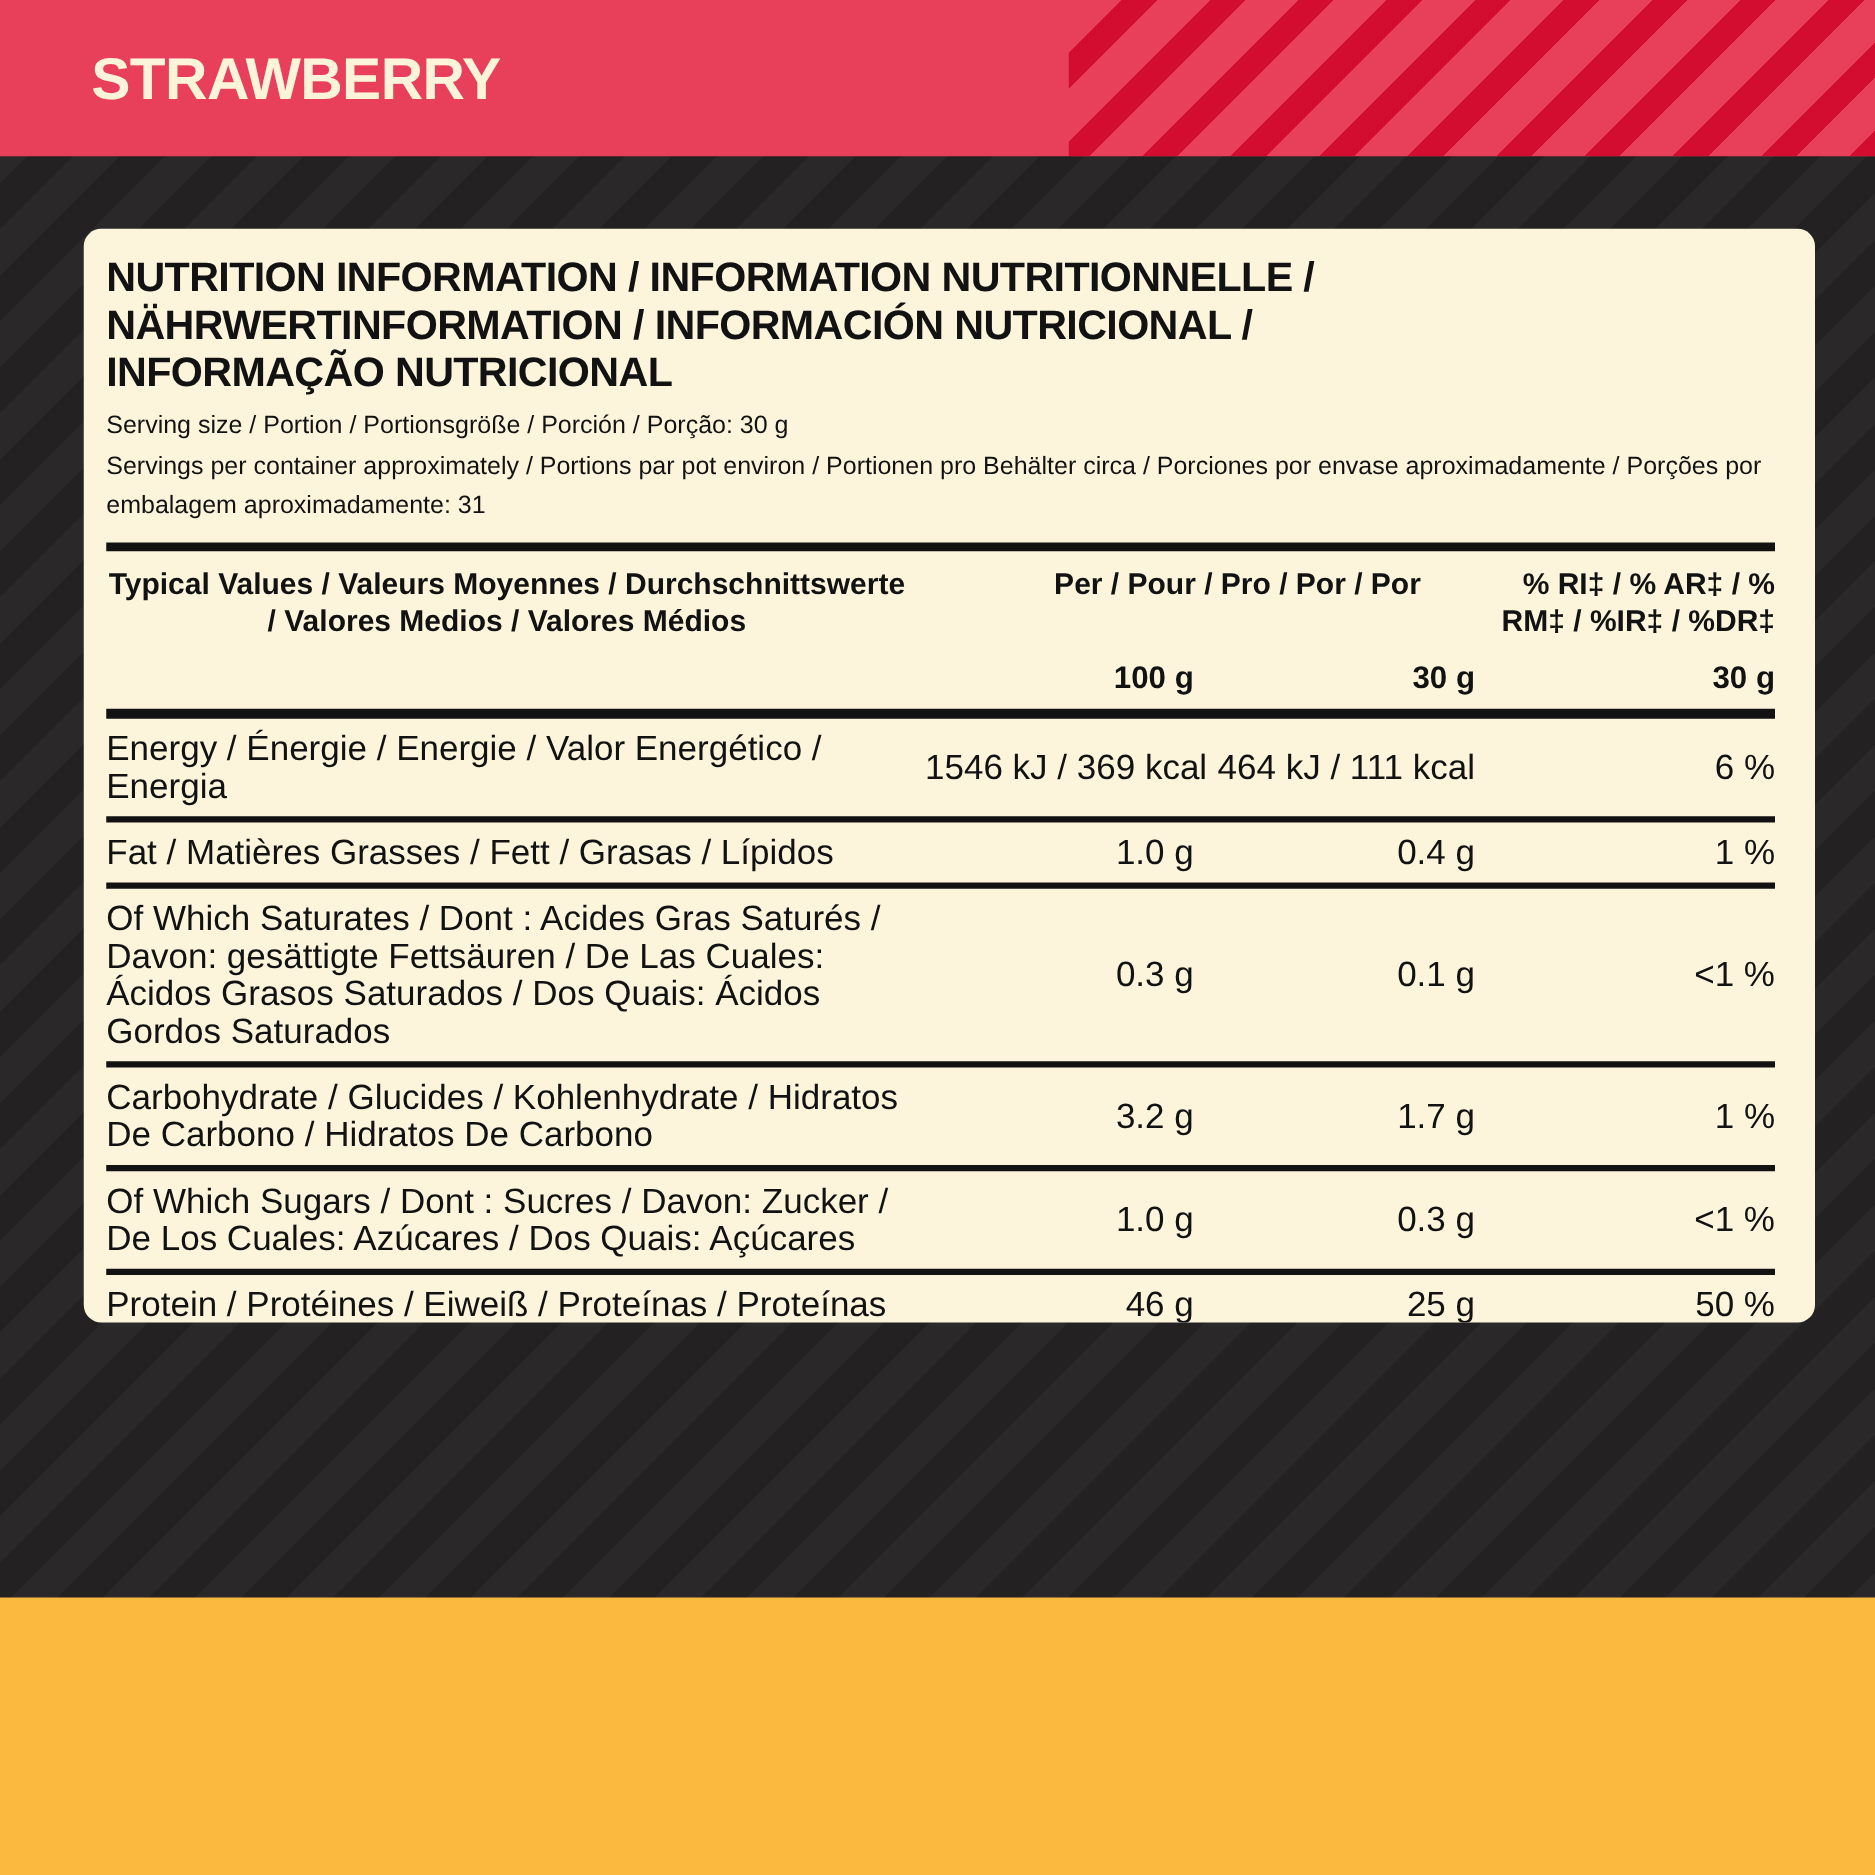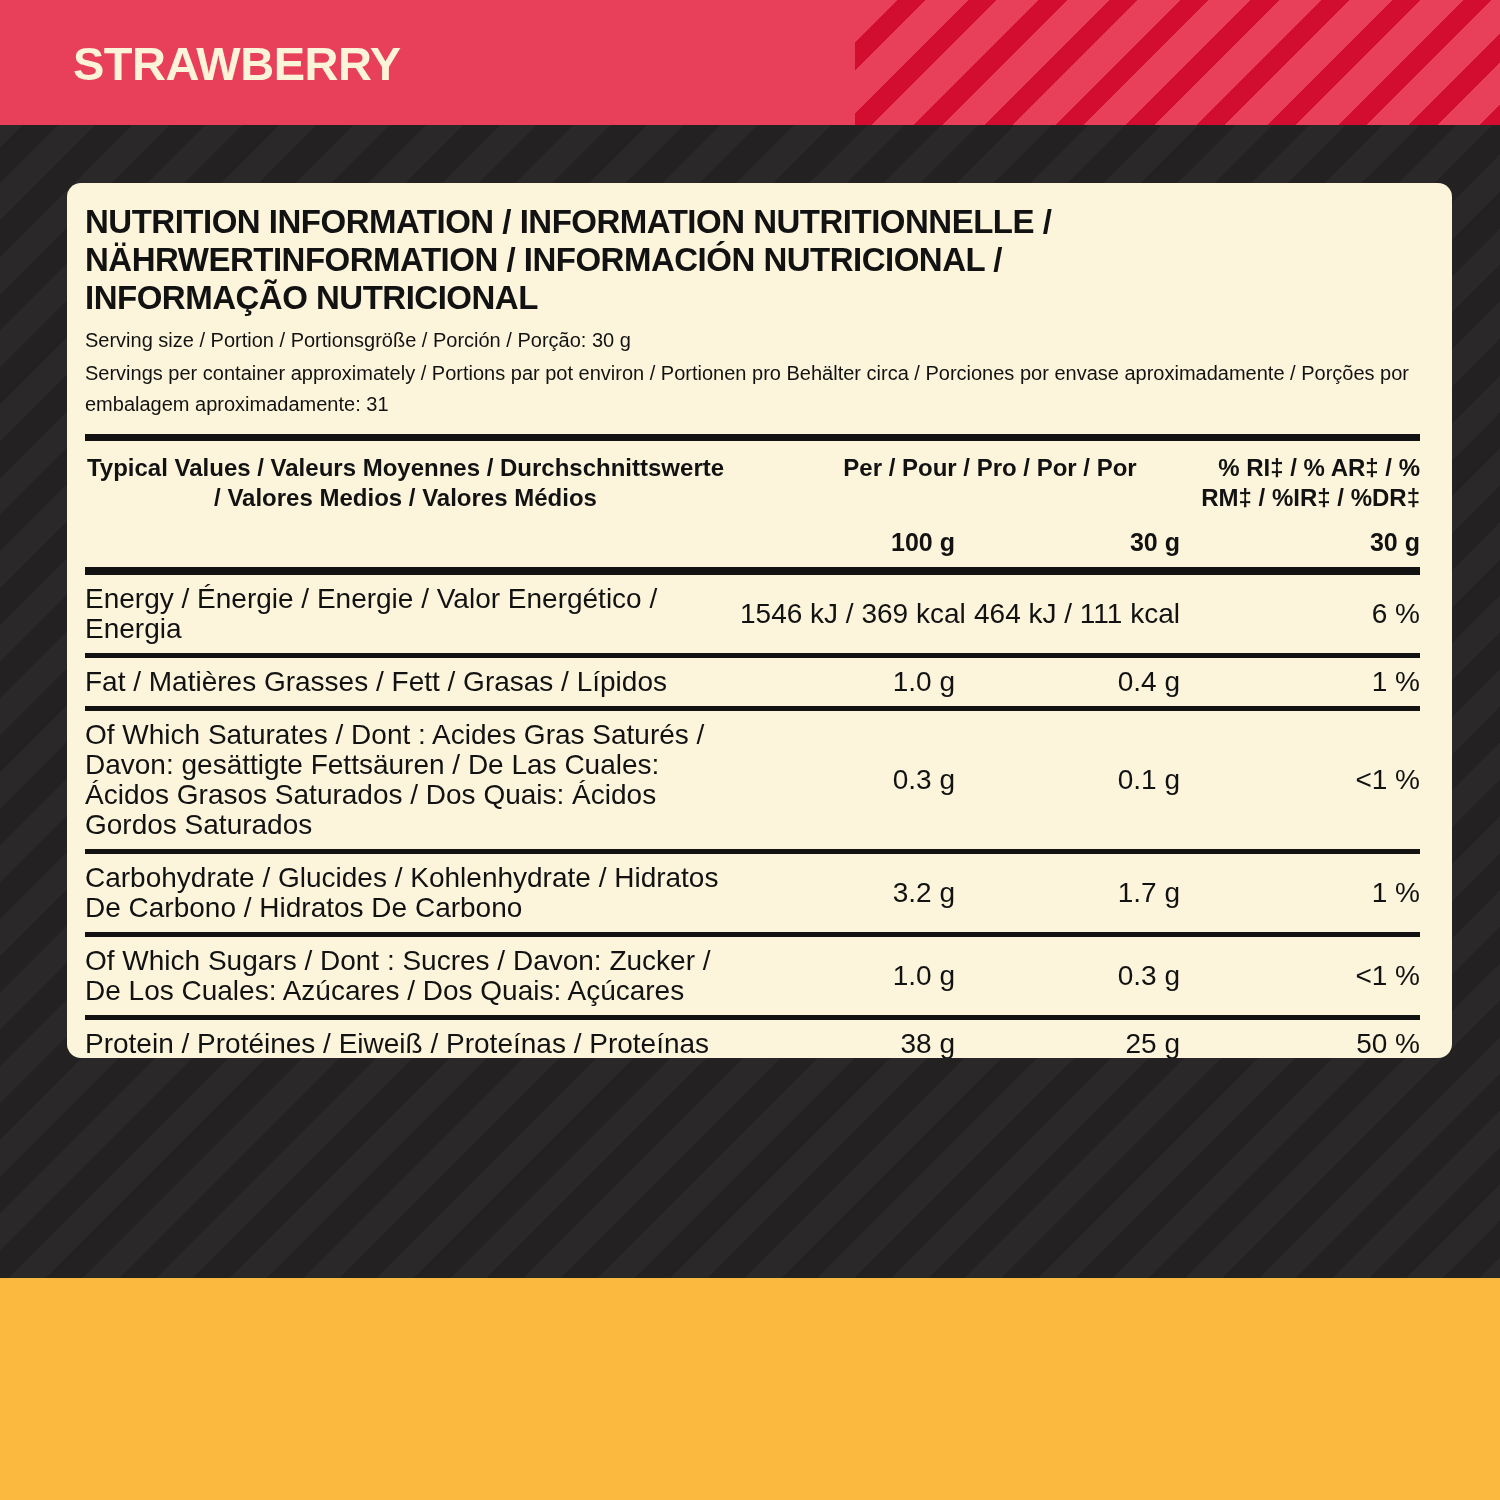--- a/index.html
+++ b/index.html
@@ -153,21 +153,21 @@
 
   <div class="grid row">
     <div class="c c-label">Of Which Sugars / Dont : Sucres / Davon: Zucker / De Los Cuales: Azúcares / Dos Quais: Açúcares</div>
     <div class="c c-val">1.0 g</div>
     <div class="c c-val">0.3 g</div>
     <div class="c c-val">&lt;1 %</div>
   </div>
 
   <div class="grid row">
     <div class="c c-label">Protein / Protéines / Eiweiß / Proteínas / Proteínas</div>
-    <div class="c c-val">38 g</div>
+    <div class="c c-val">46 g</div>
     <div class="c c-val">25 g</div>
     <div class="c c-val">50 %</div>
   </div>
 
   <div class="grid row">
     <div class="c c-label">Salt / Sel / Salz / Sal / Sal</div>
     <div class="c c-val">0.17 g</div>
     <div class="c c-val">0.05 g</div>
     <div class="c c-val">1 %</div>
   </div>

